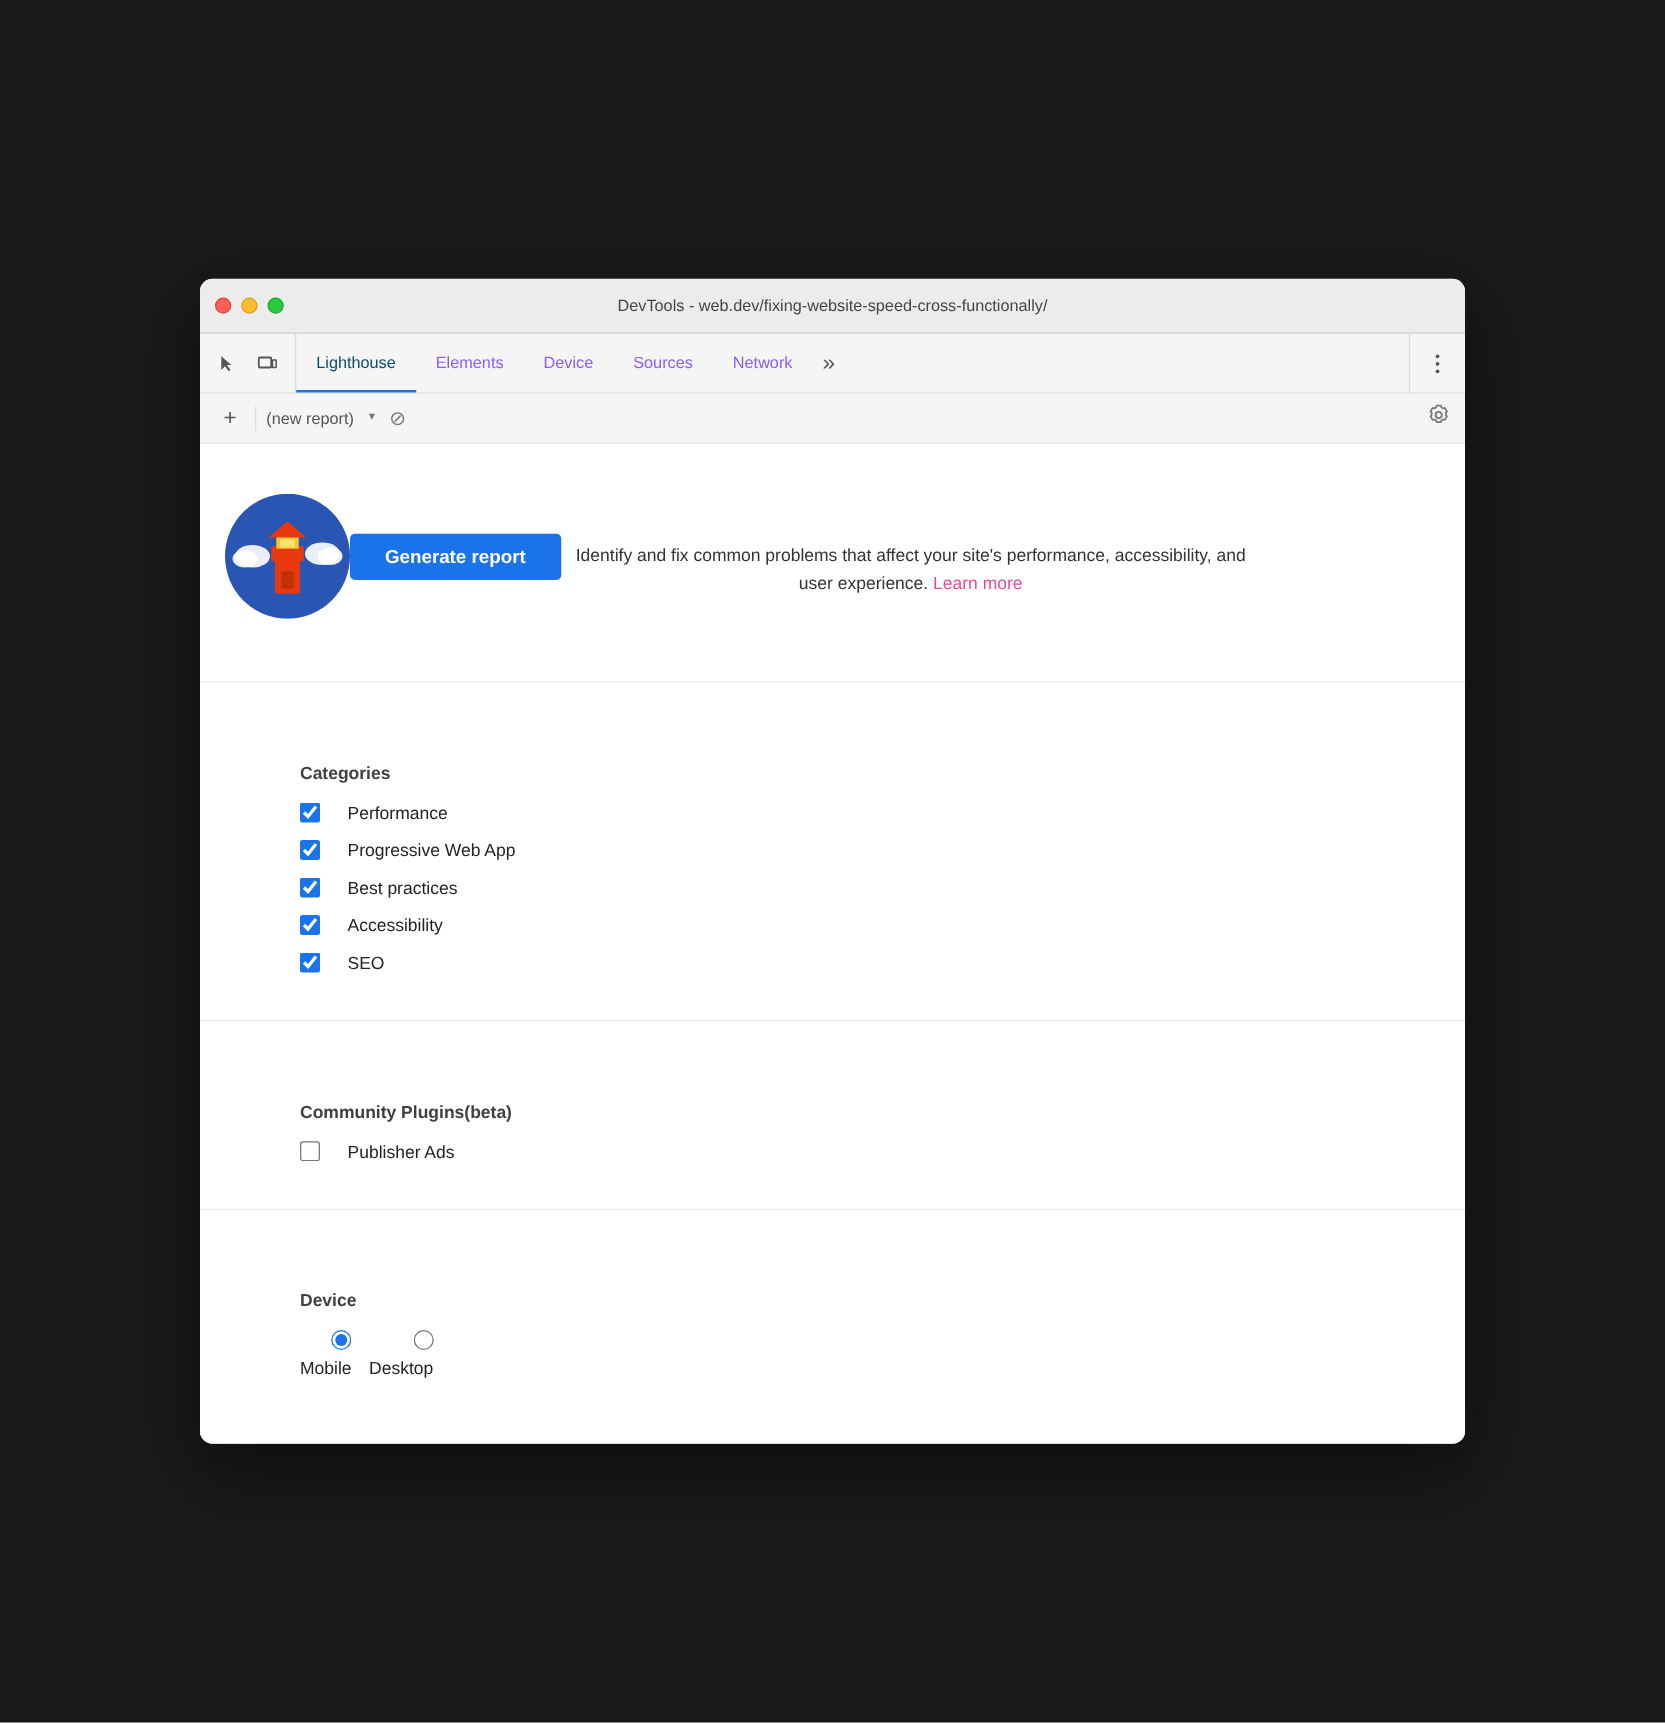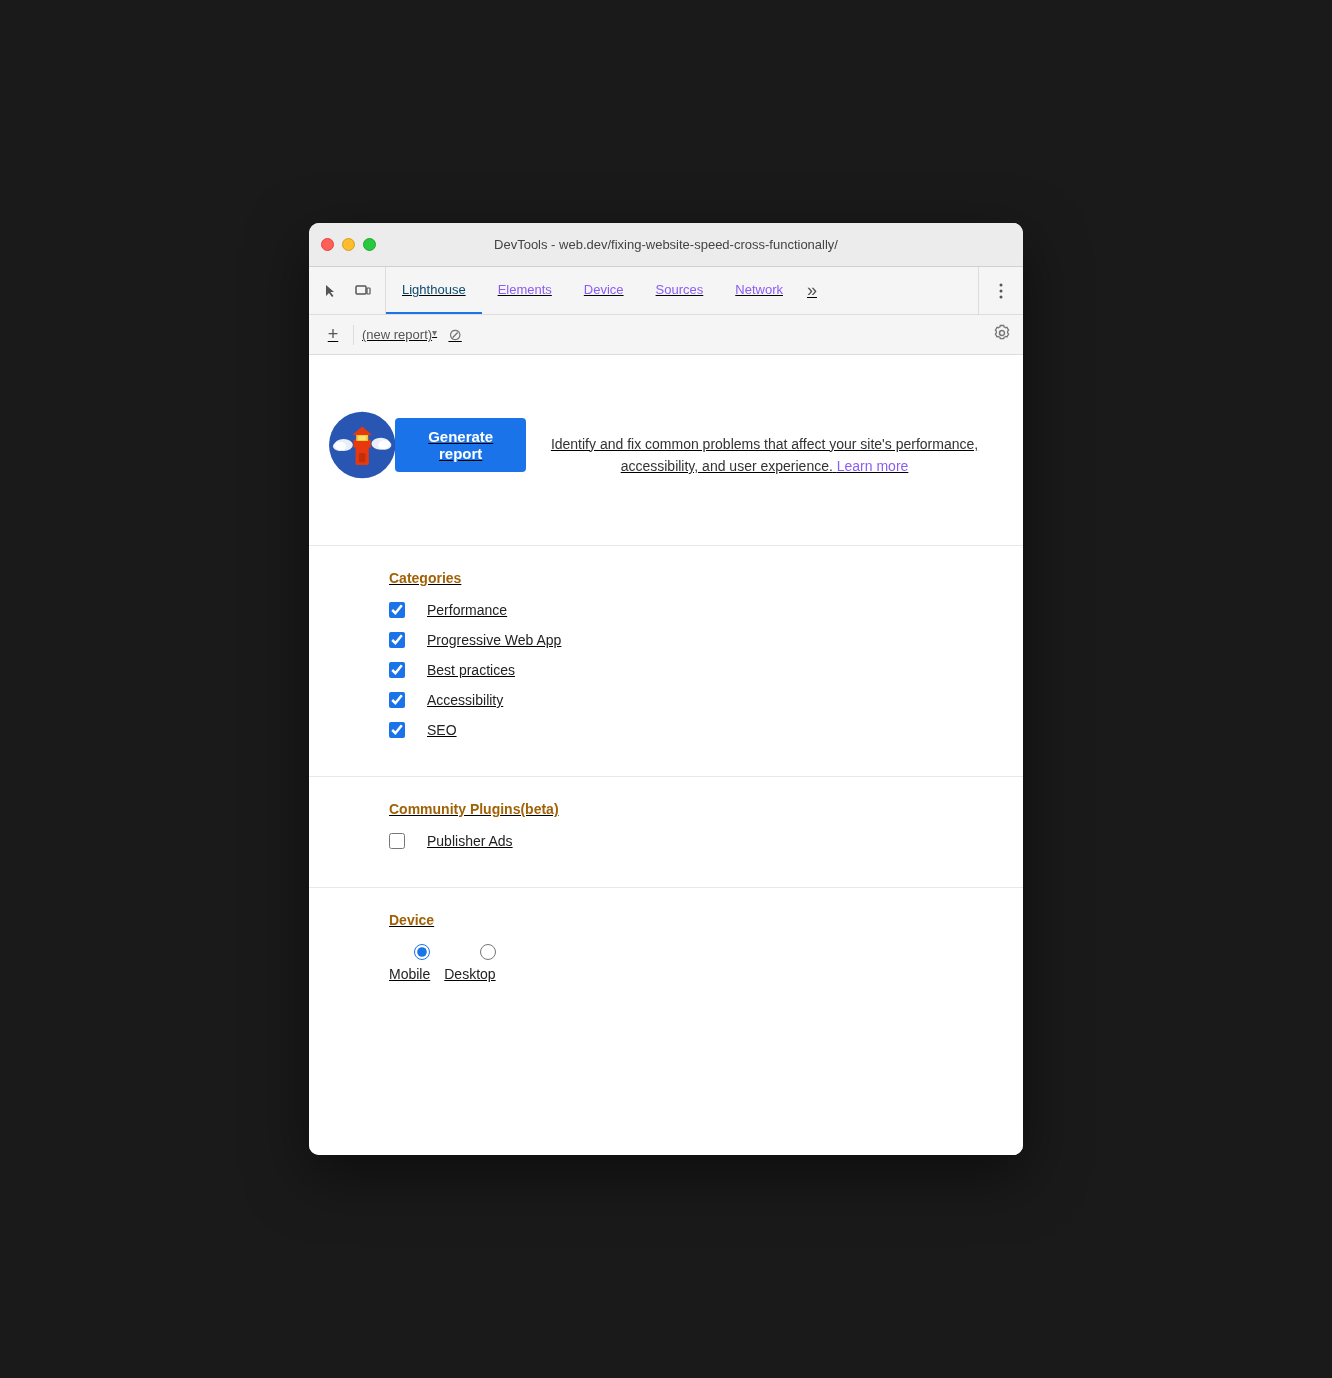--- a/index.html
+++ b/index.html
@@ -5,26 +5,25 @@
     * { box-sizing: border-box; margin: 0; padding: 0; }
     body {
       background: #1a1a1a;
       display: flex;
       justify-content: center;
       align-items: center;
       min-height: 100vh;
       font-family: -apple-system, BlinkMacSystemFont, 'Segoe UI', sans-serif;
     }
     .window {
-      width: 714px;
+      width: 1012px;
       background: #f0f0f0;
       border-radius: 10px;
       overflow: hidden;
       box-shadow: 0 20px 60px rgba(0,0,0,0.5);
-      text-decoration: underline;
     }
     .title-bar {
       background: #ececec;
       height: 44px;
       display: flex;
       align-items: center;
       padding: 0 12px;
       border-bottom: 1px solid #d0d0d0;
       position: relative;
     }
@@ -131,21 +130,21 @@
       justify-content: center;
     }
     .divider-v {
       width: 1px;
       height: 20px;
       background: #ddd;
     }
     .report-selector {
       display: flex;
       align-items: flex-start;
-      gap: 0;
+      gap: 12px;
       font-size: 13px;
       color: #555;
       cursor: pointer;
     }
     .chevron {
       font-size: 10px;
       color: #777;
     }
     .cancel-icon {
       font-size: 16px;
@@ -193,36 +192,37 @@
       margin-bottom: 20px;
     }
     .description {
       font-size: 14px;
       color: #333;
       text-align: center;
       max-width: 560px;
       line-height: 1.6;
     }
     .learn-more {
-      color: #8b5cf6;
+      color: #ec4899;
       text-decoration: none;
     }
     .section-divider {
       border: none;
       border-top: 1px solid #e8e8e8;
       margin: 0;
     }
     .section {
       padding: 24px 80px;
     }
     .section-title {
       font-size: 14px;
       font-weight: 700;
-      color: #a16207;
+      color: #404040;
       margin-bottom: 16px;
+      margin-top: 40px;
     }
     .checkbox-item {
       display: flex;
       align-items: center;
       gap: 22px;
       margin-bottom: 14px;
       font-size: 14px;
       color: #222;
       cursor: pointer;
     }

